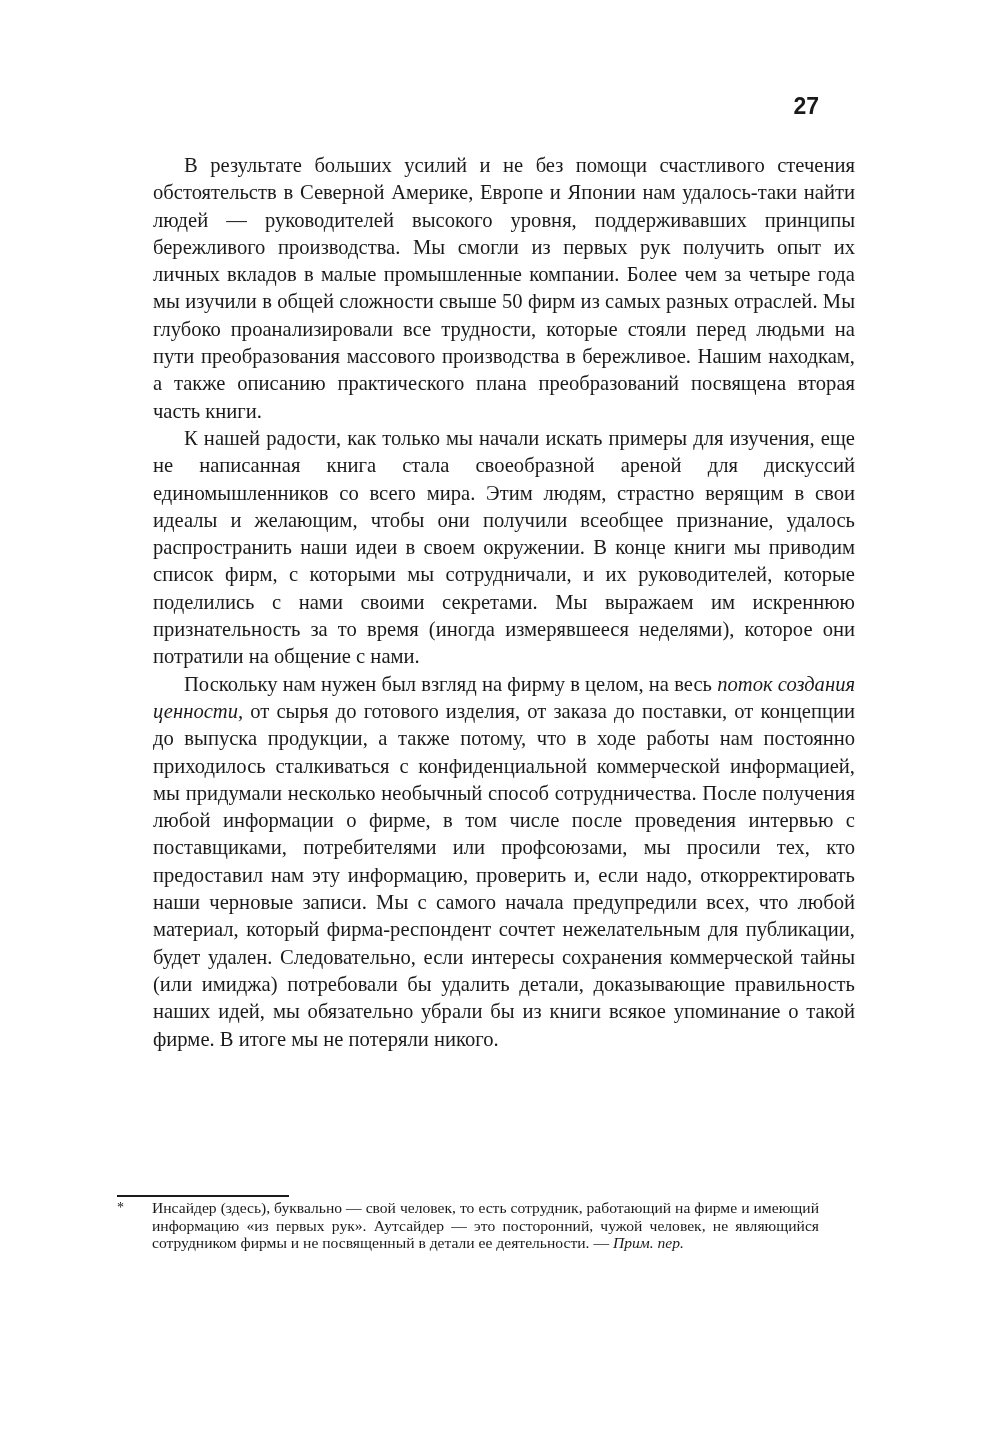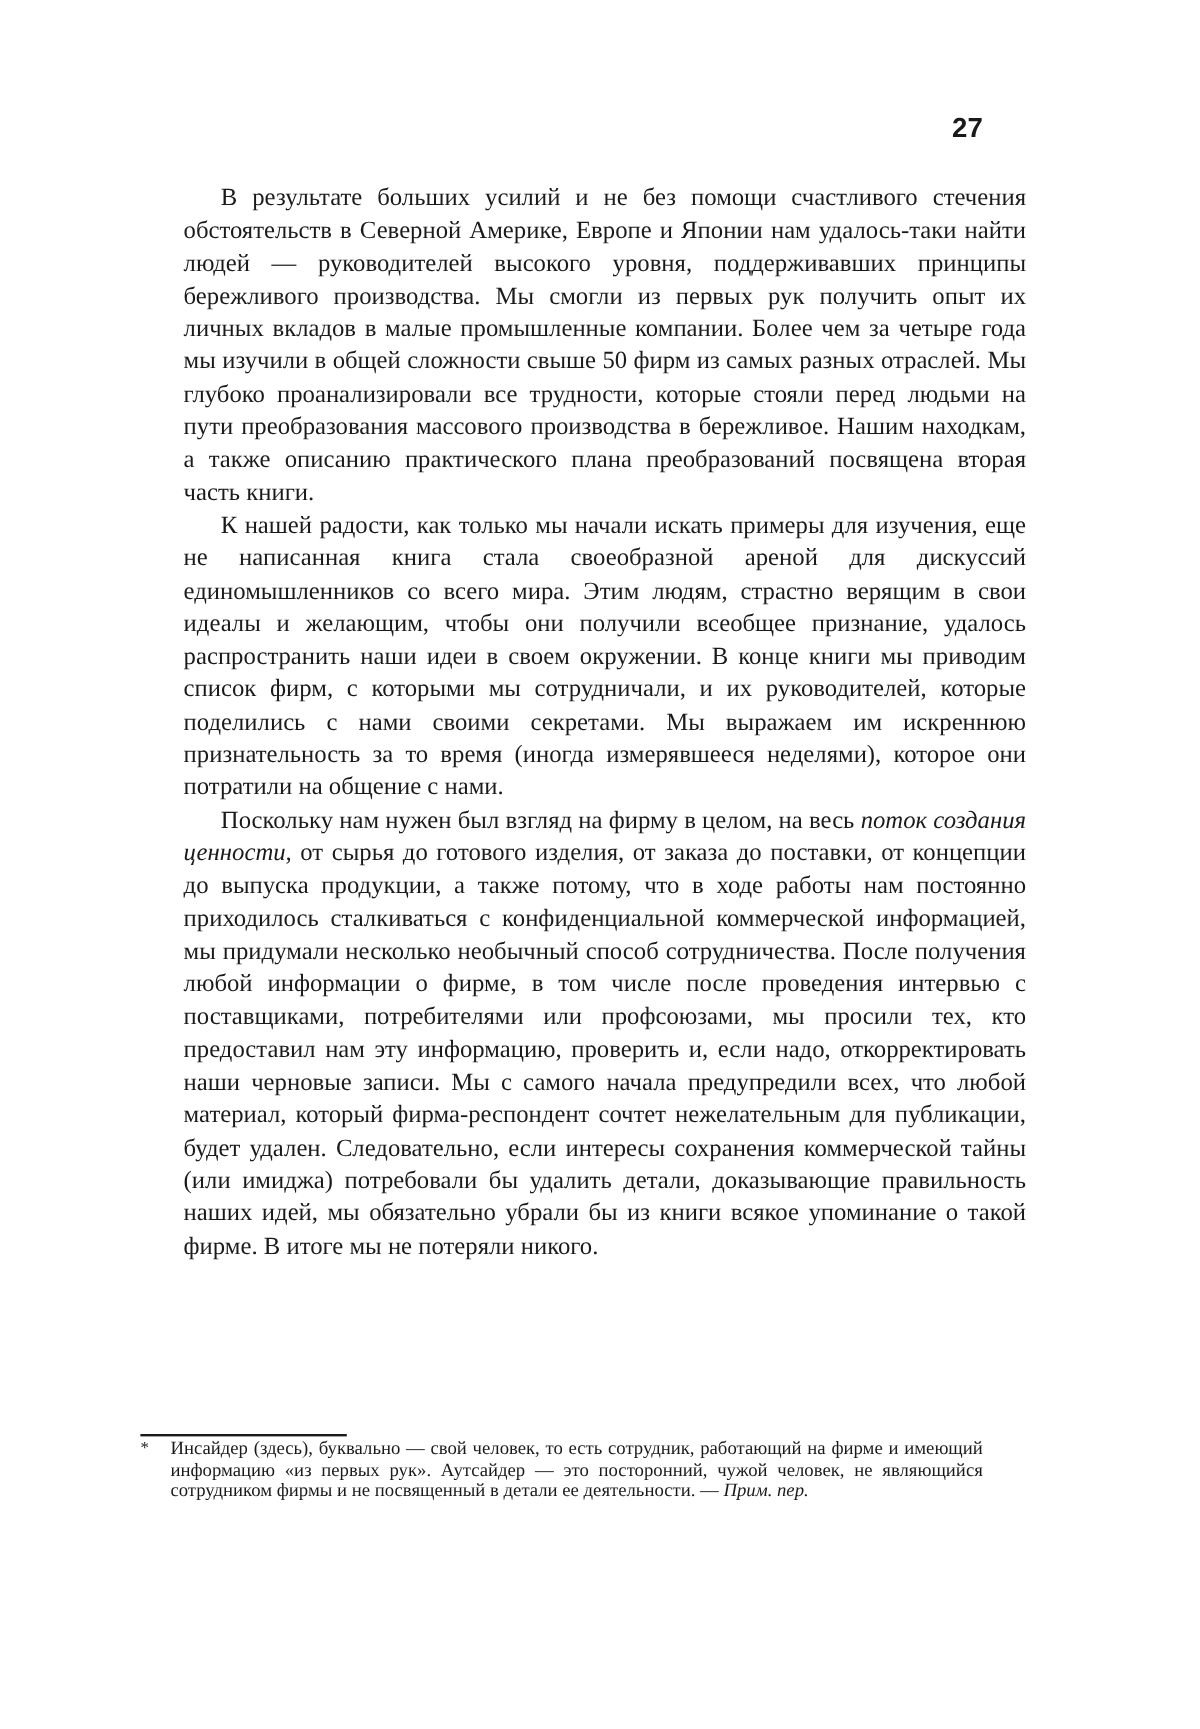--- a/index.html
+++ b/index.html
@@ -7,21 +7,21 @@
   .page { position:absolute; left:117px; top:0; width:702px; }
   .running-head { position:absolute; top:93px; left:0; width:702px; height:26px; }
   .rh-title { position:absolute; left:0; top:6px; font-family:"Liberation Sans", sans-serif; font-weight:bold; font-size:14.5px; letter-spacing:-0.2px; }
   .rh-num { position:absolute; right:0; top:0; font-family:"Liberation Sans", sans-serif; font-weight:bold; font-size:23px;margin-left:12px; }
   .body-text { position:absolute; top:152px; left:0; width:702px; font-family:"Liberation Serif", serif; font-size:20.6px; line-height:27.3px; text-align:justify;margin-left:36px; }
   .body-text p { margin:0; text-indent:31px; text-align:justify; }
   .body-text em { font-style:italic; }
   .fn-rule { position:absolute; top:1195px; left:0; width:172px; height:2px; background:#1a1a1a; }
   .footnote { position:absolute; top:1199px; left:0; width:702px; font-family:"Liberation Serif", serif; font-size:15.6px; line-height:17.6px; text-align:justify; }
   .fn-mark { position:absolute; left:0; top:0; font-size:14px; }
-  .fn-body { margin-left:25px; text-align:justify; }
+  .fn-body { margin-left:35px; text-align:justify; }
 </style>
 </head>
 <body>
 
 <div class="page">
   <div class="running-head">
     <span class="rh-num">27</span>
   </div>
 
   <div class="body-text">

